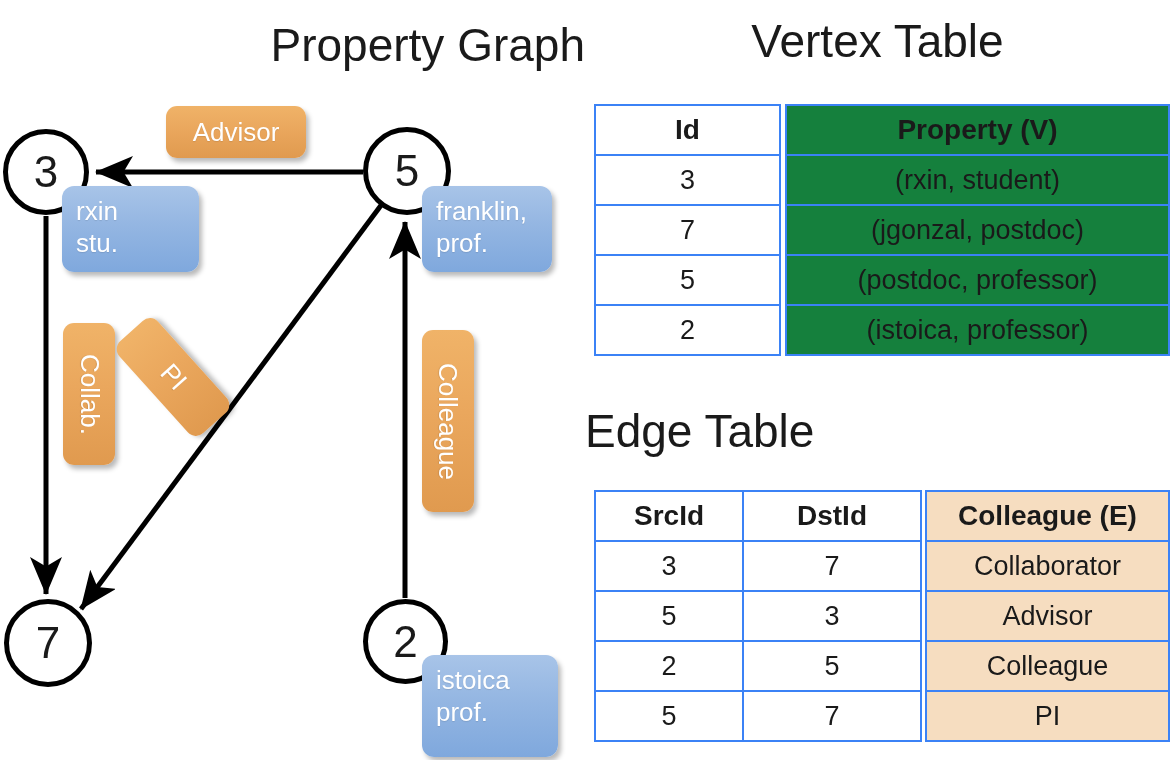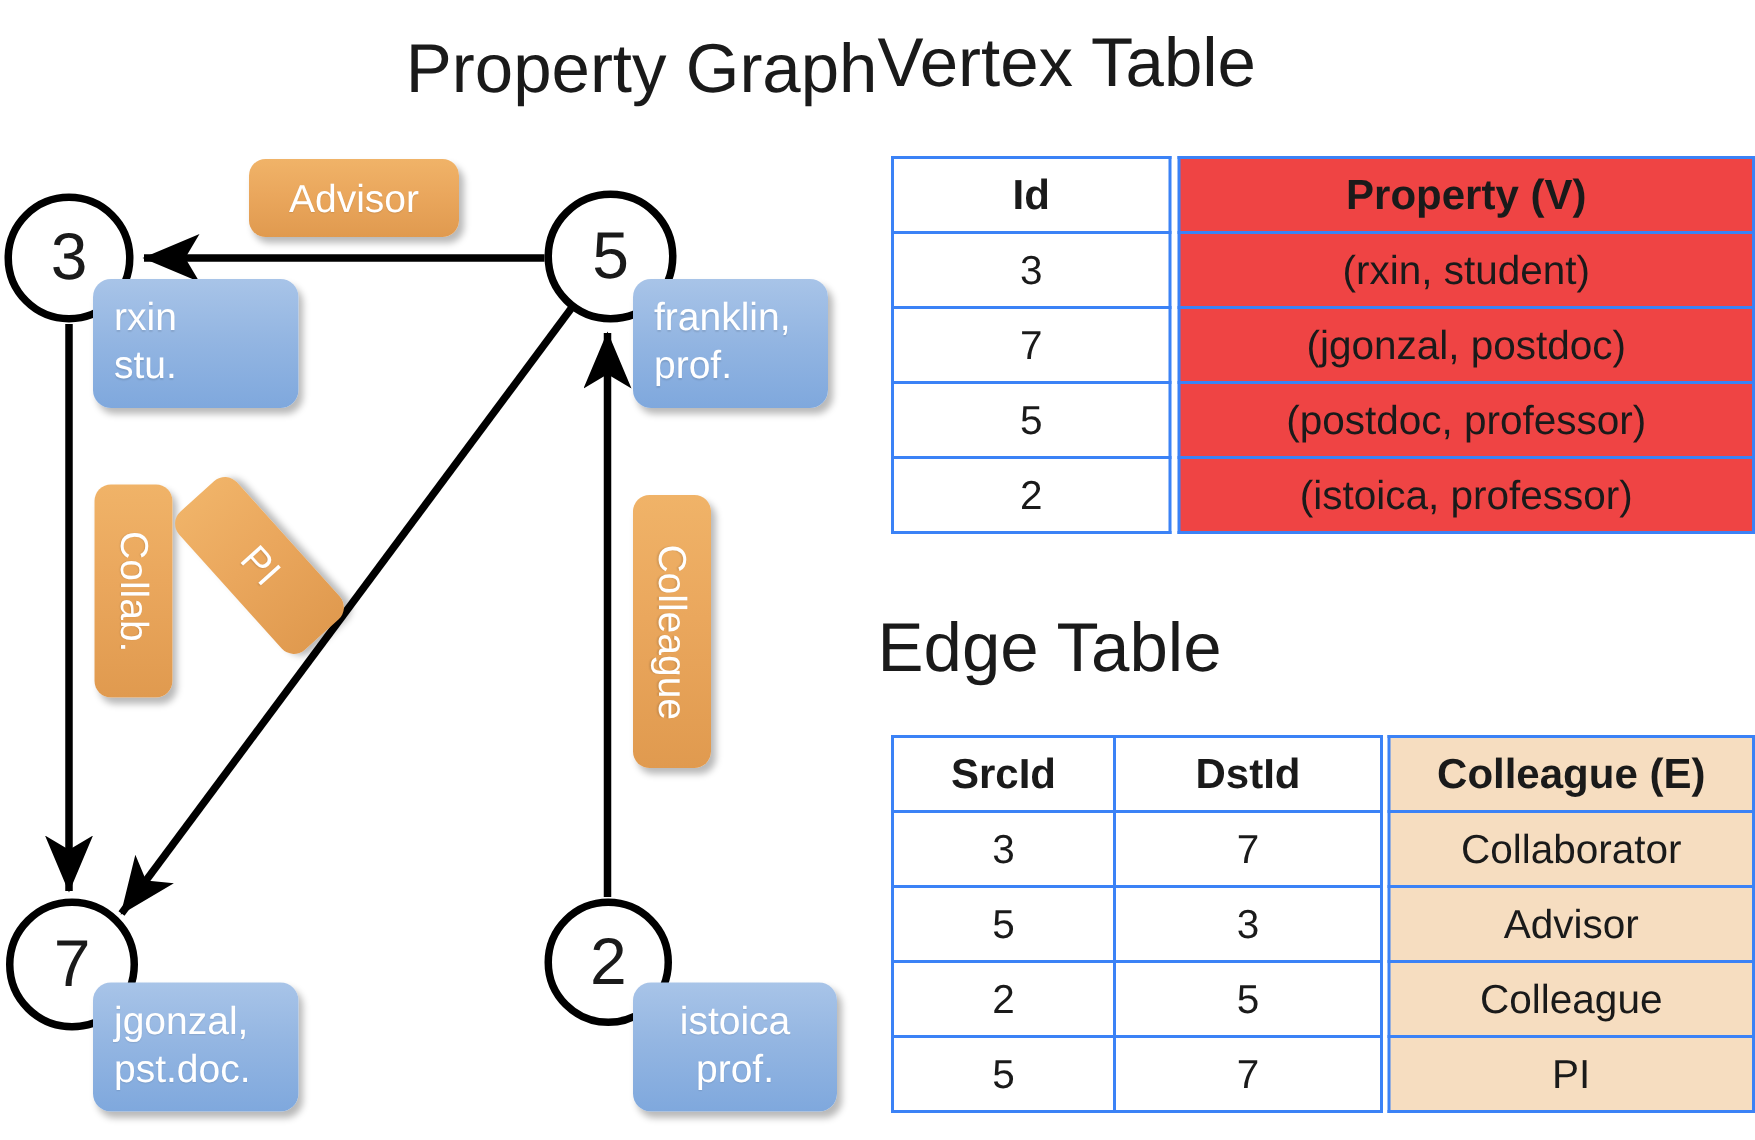--- a/index.html
+++ b/index.html
@@ -19,21 +19,21 @@
   
   .title {
     position: absolute;
     font-weight: 400;
     font-size: 46px;
     letter-spacing: 0px;
     white-space: nowrap;
     color: #1a1a1a;
   }
   #title-property-graph { left: 0px;  top: 18px; width: 585px; text-align: right; }
-  #title-vertex-table   { left: 585px; top: 14px; width: 585px; text-align: left; }
+  #title-vertex-table   { left: 585px; top: 14px; width: 585px; text-align: center; }
   #title-edge-table     { left: 585px; top: 404px; width: 585px; text-align: left; }
 
   
   #graph-pane {
     position: absolute;
     left: 0; top: 0;
     width: 585px; height: 760px;
   }
   #graph-edges {
     position: absolute;
@@ -99,21 +99,21 @@
     text-align: center;
     font-weight: 400;
     font-size: 27px;
     color: #1a1a1a;
     padding: 0;
     height: 48px;
     vertical-align: middle;
   }
   .tbl th { font-weight: 700; font-size: 28px; }
   .tbl .gap { border: none; width: 6px; padding: 0; }
-  .v-prop { background: #ef4444; margin-left: 48px; }
+  .v-prop { background: #15803d; margin-left: 48px; }
   .e-prop { background: #f6ddc0; }
 
   #vertex-table { left: 594px; top: 104px; width: 574px; }
   #edge-table   { left: 594px; top: 490px; width: 574px; }
 </style>
 </head>
 <body>
 
 <div class="title" id="title-property-graph">Property Graph</div>
 <div class="title" id="title-vertex-table">Vertex Table</div>
@@ -151,25 +151,21 @@
   </div>
 
   <div class="prop-box" style="left:62px; top:186px; width:137px; height:86px;">
     <div>rxin</div>
     <div>stu.</div>
   </div>
   <div class="prop-box" style="left:422px; top:186px; width:130px; height:86px;">
     <div>franklin,</div>
     <div>prof.</div>
   </div>
-  <div class="prop-box" style="left:62px; top:655px; width:137px; height:86px;">
-    <div>jgonzal,</div>
-    <div>pst.doc.</div>
-  </div>
-  <div class="prop-box" style="left:422px; top:655px; width:136px; height:86px;text-align:center;">
+  <div class="prop-box" style="left:422px; top:655px; width:136px; height:102px;">
     <div>istoica</div>
     <div>prof.</div>
   </div>
 
   <div class="edge-label" style="left:166px; top:106px; width:140px; height:52px;">
     <span>Advisor</span>
   </div>
 
   <div class="edge-label rot-cw" style="left:63px; top:323px; width:52px; height:142px;">
     <span>Collab.</span>

